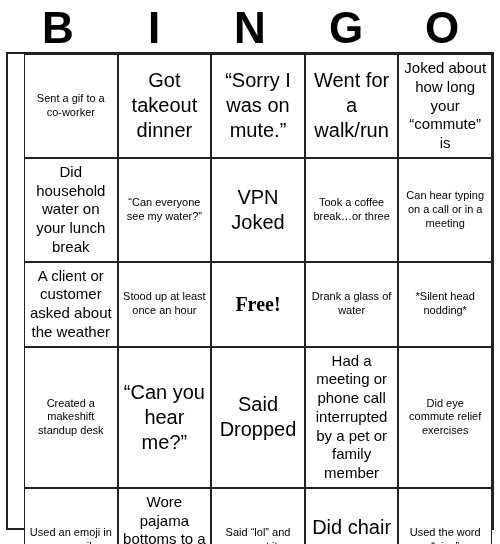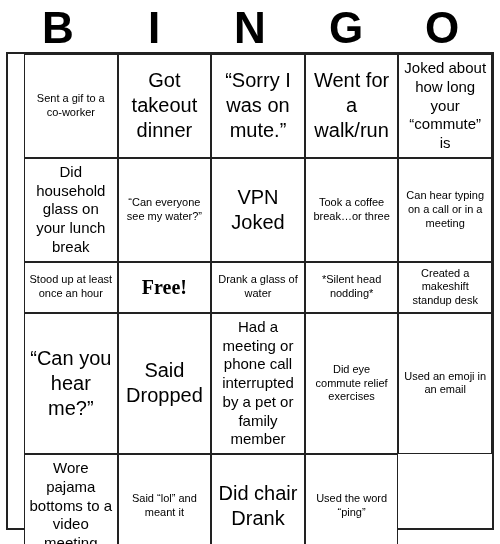--- a/index.html
+++ b/index.html
@@ -70,25 +70,26 @@
     <div class="bingo-letter">G</div>
     <div class="bingo-letter">O</div>
   </div>
 
 <div id="bingo-grid">
 <div class="bingo-cell">Sent a gif to a co-worker</div>
     <div class="bingo-cell large-text">Got takeout dinner</div>
     <div class="bingo-cell large-text">“Sorry I was on mute.”</div>
     <div class="bingo-cell large-text">Went for a walk/run</div>
     <div class="bingo-cell small-text">Joked about how long your “commute” is</div>
-    <div class="bingo-cell small-text">Did household glass on your lunch break</div>
+    <div class="bingo-cell small-text">Did household water on your lunch break</div>
     <div class="bingo-cell">“Can everyone see my water?”</div>
     <div class="bingo-cell large-text">VPN Joked</div>
     <div class="bingo-cell">Took a coffee break…or three</div>
     <div class="bingo-cell">Can hear typing on a call or in a meeting</div>
+    <div class="bingo-cell small-text">A client or customer asked about the weather</div>
     <div class="bingo-cell">Stood up at least once an hour</div>
     <div class="bingo-cell free">Free!</div>
     <div class="bingo-cell">Drank a glass of water</div>
     <div class="bingo-cell">*Silent head nodding*</div>
     <div class="bingo-cell">Created a makeshift standup desk</div>
     <div class="bingo-cell large-text">“Can you hear me?”</div>
     <div class="bingo-cell large-text">Said Dropped</div>
     <div class="bingo-cell small-text">Had a meeting or phone call interrupted by a pet or family member</div>
     <div class="bingo-cell">Did eye commute relief exercises</div>
     <div class="bingo-cell">Used an emoji in an email</div>

